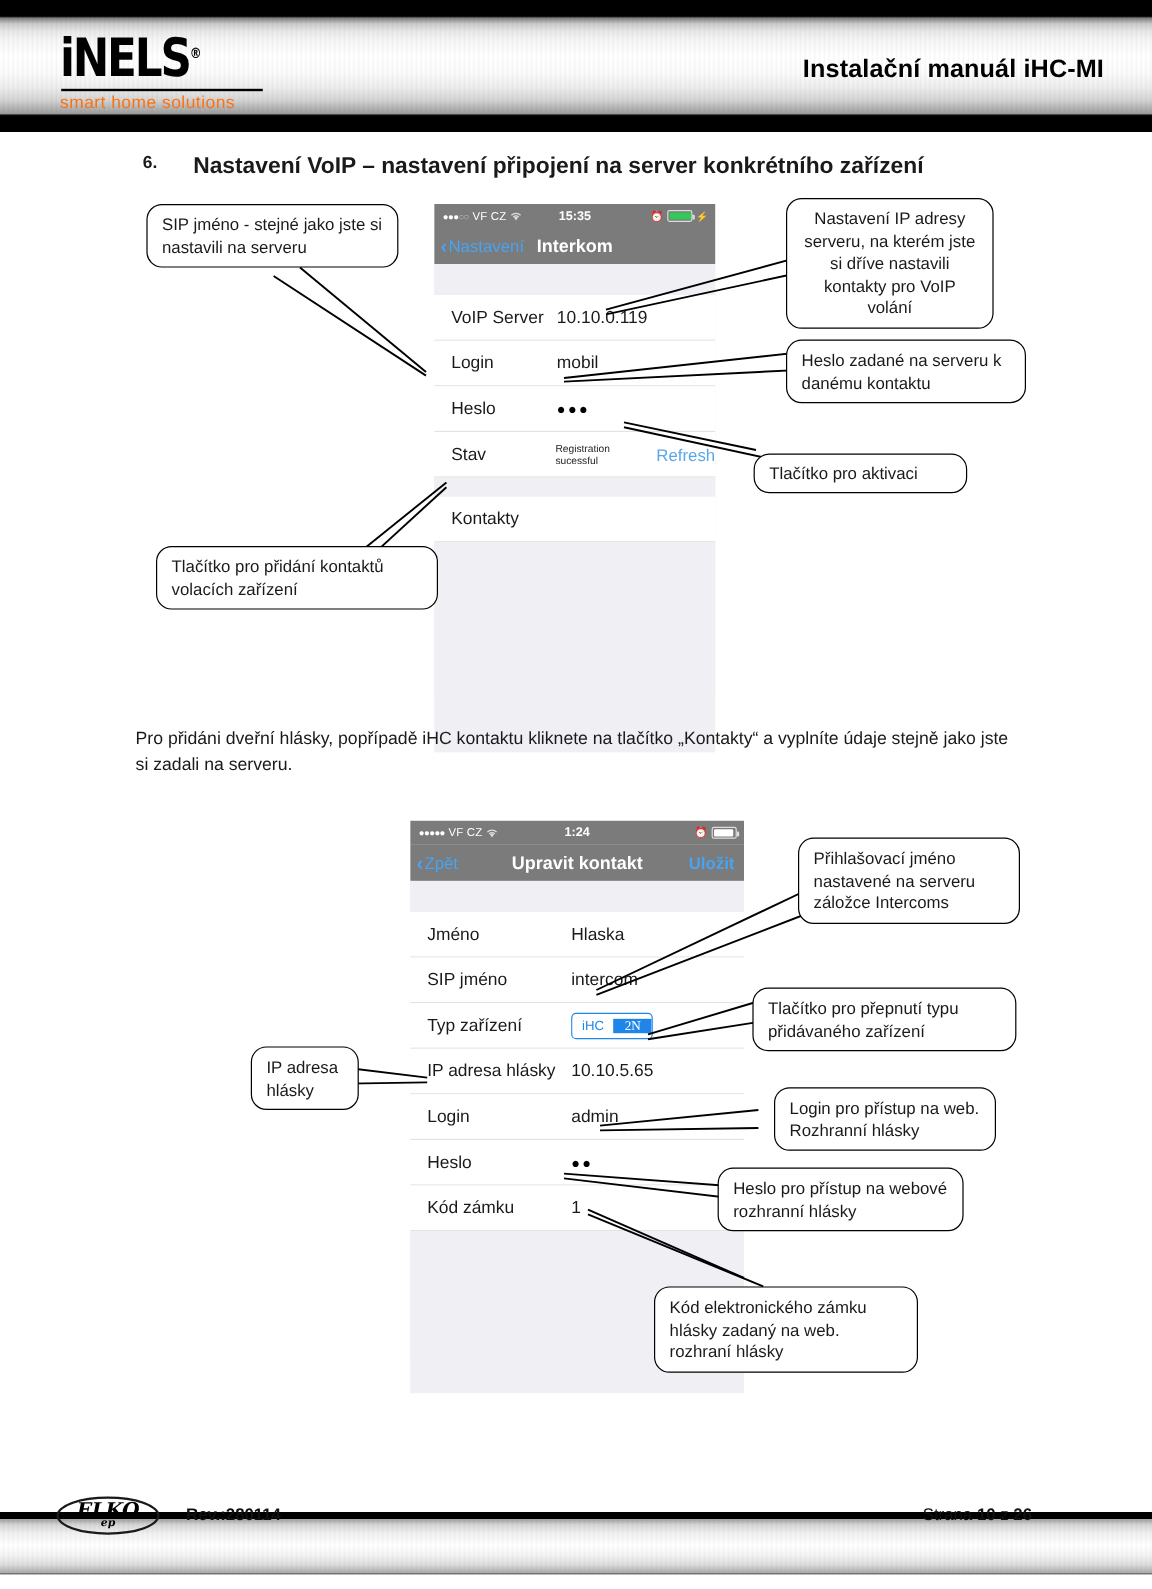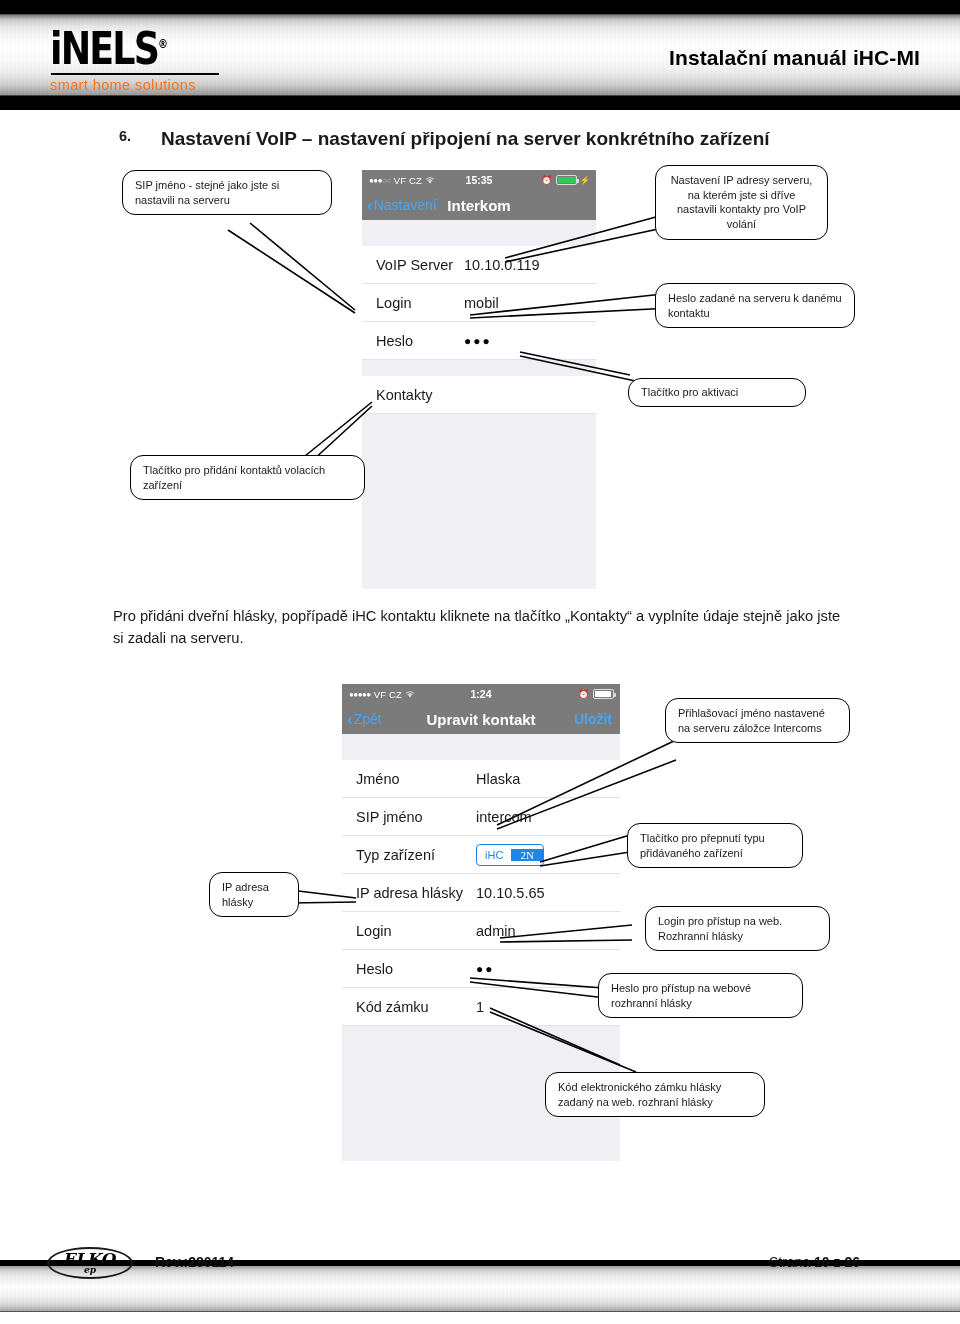--- a/index.html
+++ b/index.html
@@ -125,21 +125,21 @@
     display:flex; align-items:center; justify-content:center;
     font-size:11px; padding:0 8px; min-width:32px;
   }
   .seg .off{ background:#fff; color:#1f86e8; }
   .seg .on{ background:#1f86e8; color:#fff;font-family:Liberation Serif, serif; }
 
   
   .callout{
     position:absolute; border:1.6px solid #000; border-radius:13px;
     background:#fff; color:#1a1a1a;
-    font-size:11px; line-height:1.33;
+    font-size:14px; line-height:1.33;
     padding:7px 12px; z-index:5;
   }
   #svg-leaders{ position:absolute; left:0; top:0; width:960px; height:1130px;
                 pointer-events:none; z-index:4; }
 
   
   #footer{ position:absolute; left:0; top:1240px; width:960px; height:84px; background:#fff; }
   #footer-rule{ position:absolute; left:0; top:20px; width:960px; height:6px; background:#000; }
   #footer-bar{
     position:absolute; left:0; top:26px; width:960px; height:46px;
@@ -261,20 +261,25 @@
       <div class="row">
         <span class="r-label" style="width:88px;">Login</span>
         <span class="r-value">mobil</span>
       </div>
 
       <div class="row">
         <span class="r-label" style="width:88px;">Heslo</span>
         <span class="pw-dots">●●●</span>
       </div>
 
+      <div class="row">
+        <span class="r-label" style="width:88px;">Stav</span>
+        <span class="stav-text">Registration sucessful</span>
+        <span class="refresh">Refresh</span>
+      </div>
 
     </div>
     <div class="spacer" style="height:16px;"></div>
     <div class="rows">
       <div class="row">
         <span class="r-label">Kontakty</span>
       </div>
     </div>
     <div class="tailblock" style="height:175px;"></div>
   </div>
@@ -356,21 +361,21 @@
   <div class="callout" style="left:655px; top:55px; width:173px; text-align:center;">Nastavení IP adresy serveru, na kterém jste si dříve nastavili kontakty pro VoIP volání</div>
 
   <div class="callout" style="left:655px; top:173px; width:200px;">Heslo zadané na serveru k danému kontaktu</div>
 
   <div class="callout" style="left:130px; top:345px; width:235px;">Tlačítko pro přidání kontaktů volacích zařízení</div>
 
   <div class="callout" style="left:628px; top:268px; width:178px; padding:6px 12px;">Tlačítko pro aktivaci</div>
 
   <div class="callout" style="left:665px; top:588px; width:185px;">Přihlašovací jméno nastavené na serveru záložce Intercoms</div>
 
-  <div class="callout" style="left:627px; top:713px; width:176px;">Tlačítko pro přepnutí typu přidávaného zařízení</div>
+  <div class="callout" style="left:627px; top:713px; width:220px;">Tlačítko pro přepnutí typu přidávaného zařízení</div>
 
   <div class="callout" style="left:209px; top:762px; width:90px;">IP adresa hlásky</div>
 
   <div class="callout" style="left:645px; top:796px; width:185px;">Login pro přístup na web. Rozhranní hlásky</div>
 
   <div class="callout" style="left:598px; top:863px; width:205px;">Heslo pro přístup na webové rozhranní hlásky</div>
 
   <div class="callout" style="left:545px; top:962px; width:220px;">Kód elektronického zámku hlásky zadaný na web. rozhraní hlásky</div>
 
   <div id="paragraph">Pro přidáni dveřní hlásky, popřípadě iHC kontaktu kliknete na tlačítko „Kontakty“ a vyplníte údaje stejně jako jste si zadali na serveru.</div>

